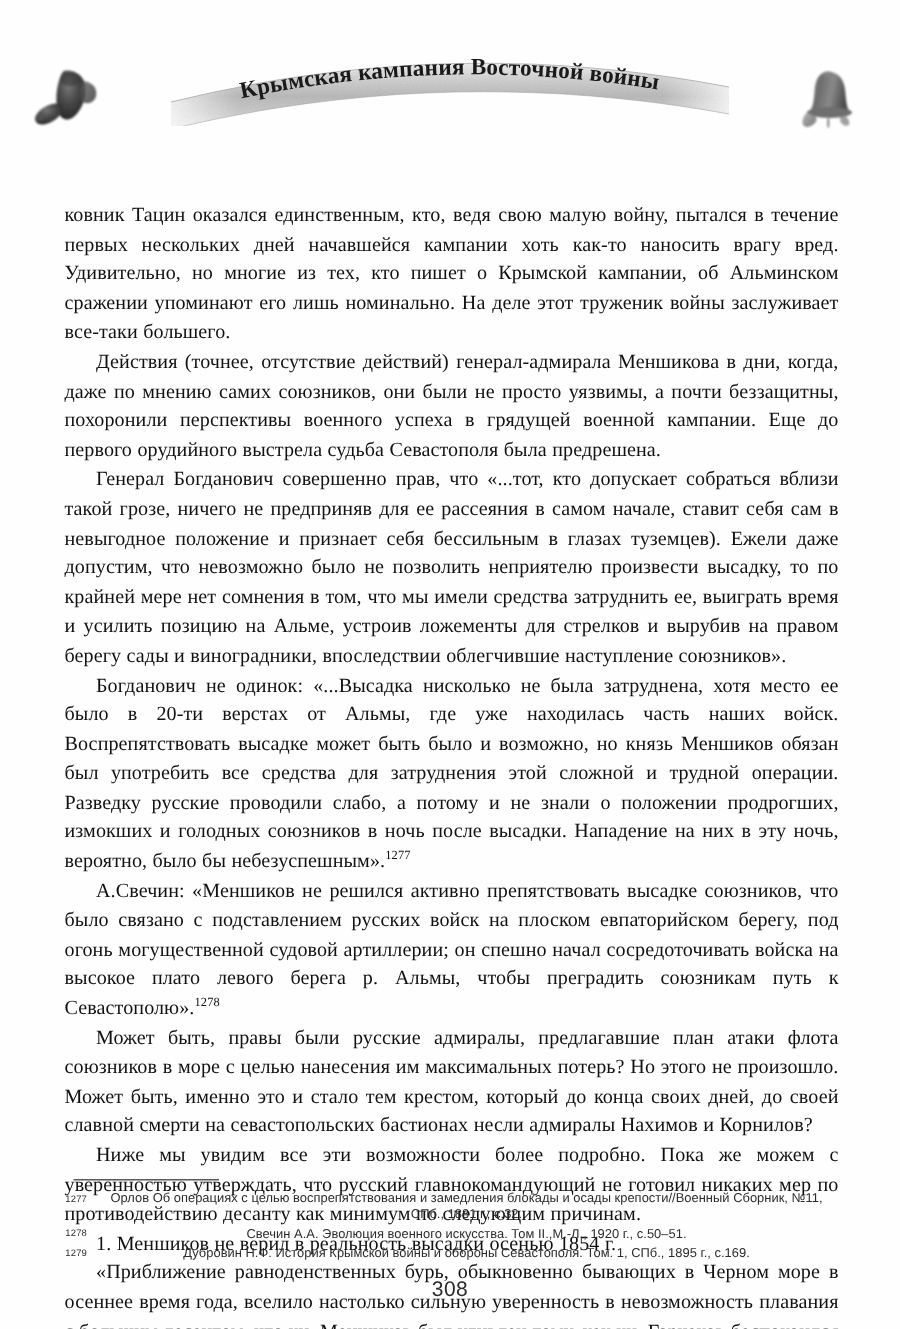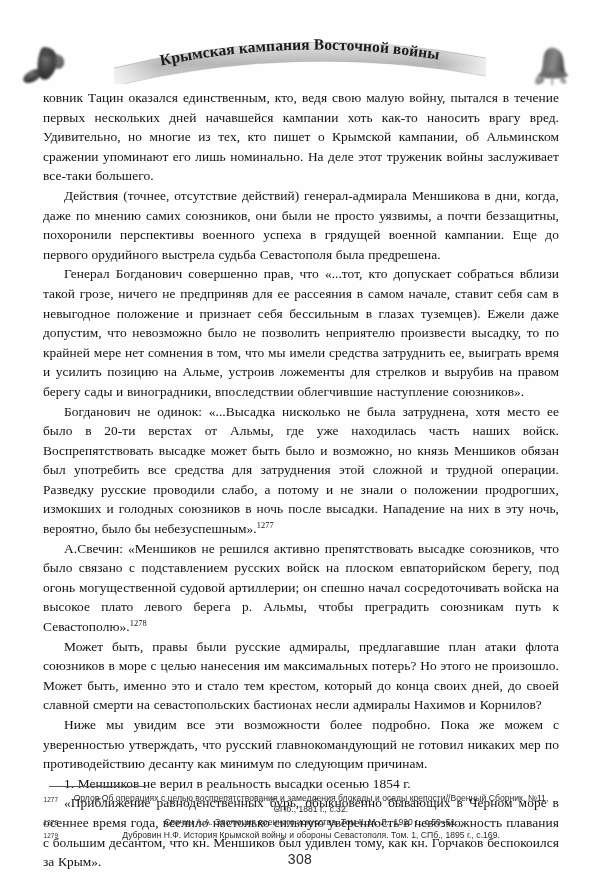--- a/index.html
+++ b/index.html
@@ -64,21 +64,21 @@
     margin: 0;
     text-align: justify;
     text-justify: inter-word;
     font-size: 13.4px;
     line-height: 19.6px;
     text-indent: 21px;
     letter-spacing: 0.06px;
     word-spacing: 0.2px;
     hyphens: manual;
   }
-  p.para.noindent { text-indent: 0; }
+  p.para.noindent { text-indent: 0; margin-top: 45px; }
 
   sup.fn {
     font-size: 8.3px;
     vertical-align: 5.5px;
     line-height: 0;
     letter-spacing: 0.1px;
   }
 
   
   .footnotes {

